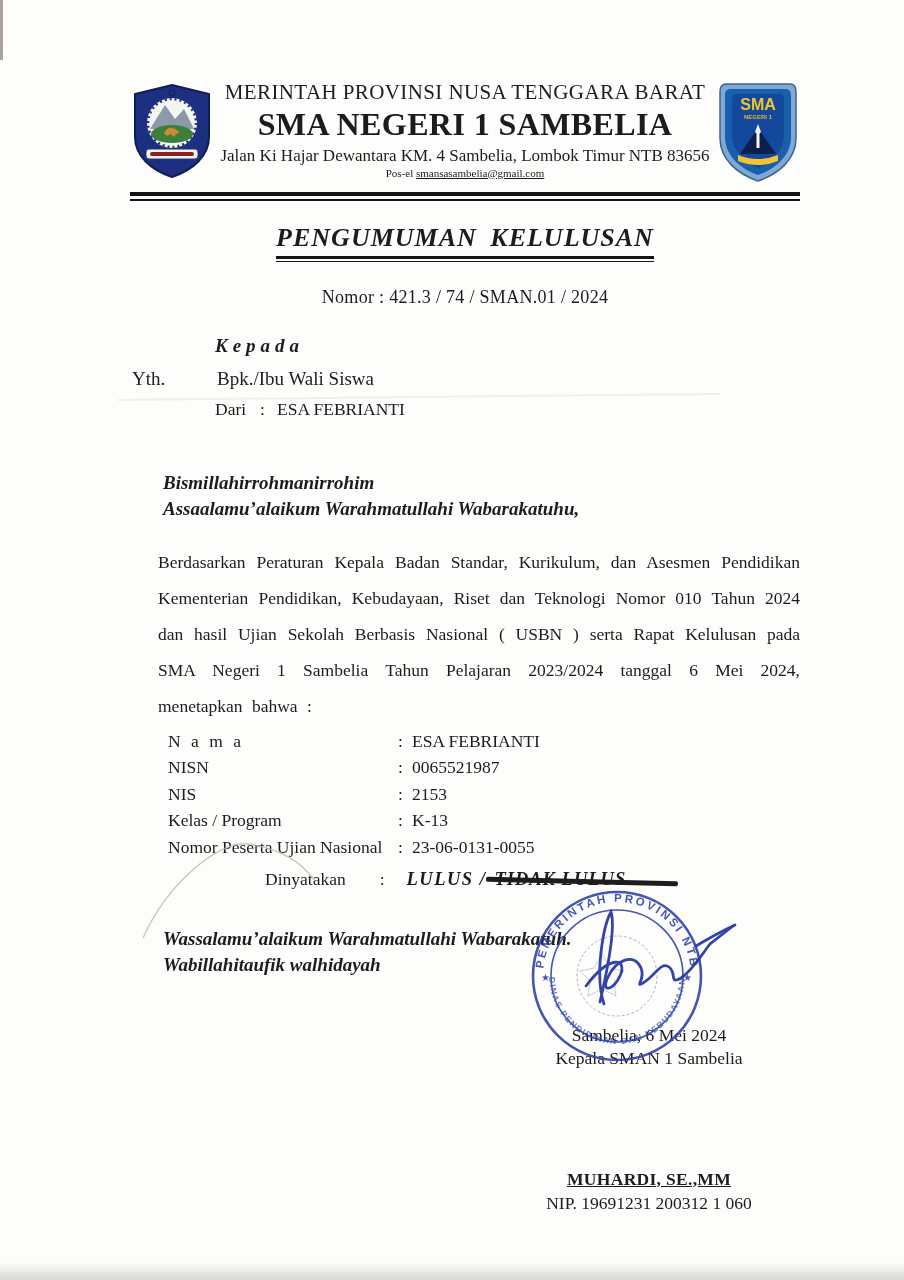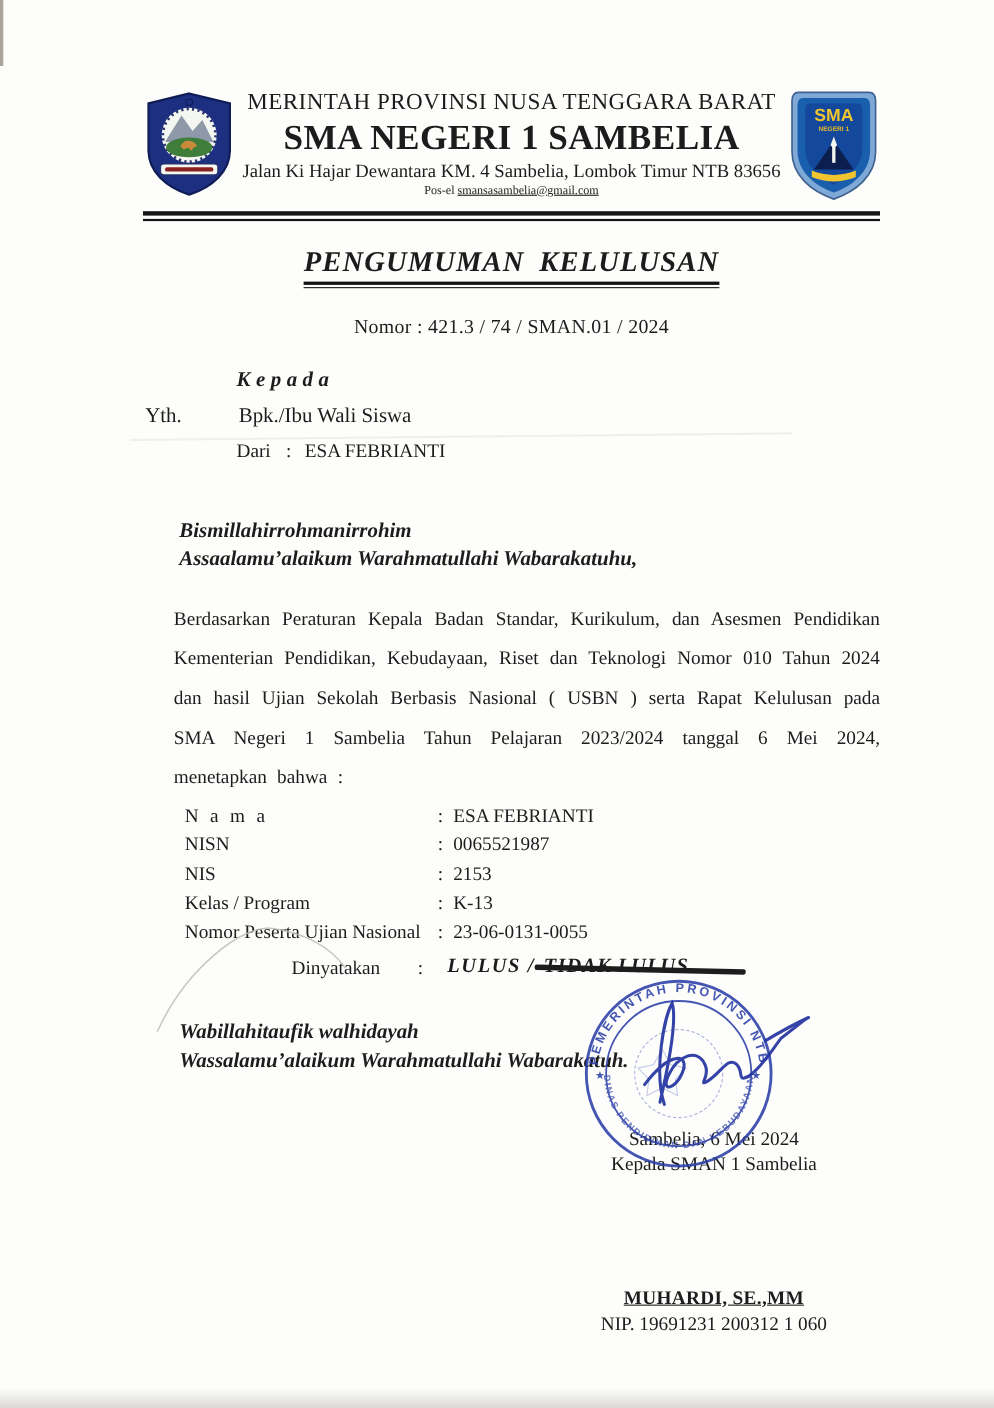--- a/index.html
+++ b/index.html
@@ -174,22 +174,22 @@
     </div>
 
     <div class="verdict">
       <span>Dinyatakan</span>
       <span class="vcolon">:</span>
       <span class="vpass">LULUS /</span>
       <span class="vfail"><span>TIDAK LULUS</span><span class="strike"></span></span>
     </div>
 
     <div class="closing script">
+      <div>Wassalamu’alaikum Warahmatullahi Wabarakatuh.</div>
       <div>Wabillahitaufik walhidayah</div>
-      <div>Wassalamu’alaikum Warahmatullahi Wabarakatuh.</div>
     </div>
 
     <div class="sigblock">
       <div>Sambelia, 6 Mei 2024</div>
       <div>Kepala SMAN 1 Sambelia</div>
       <div class="sig-space"></div>
       <div class="sig-name">MUHARDI, SE.,MM</div>
       <div class="sig-nip">NIP. 19691231 200312 1 060</div>
     </div>
   </div>

